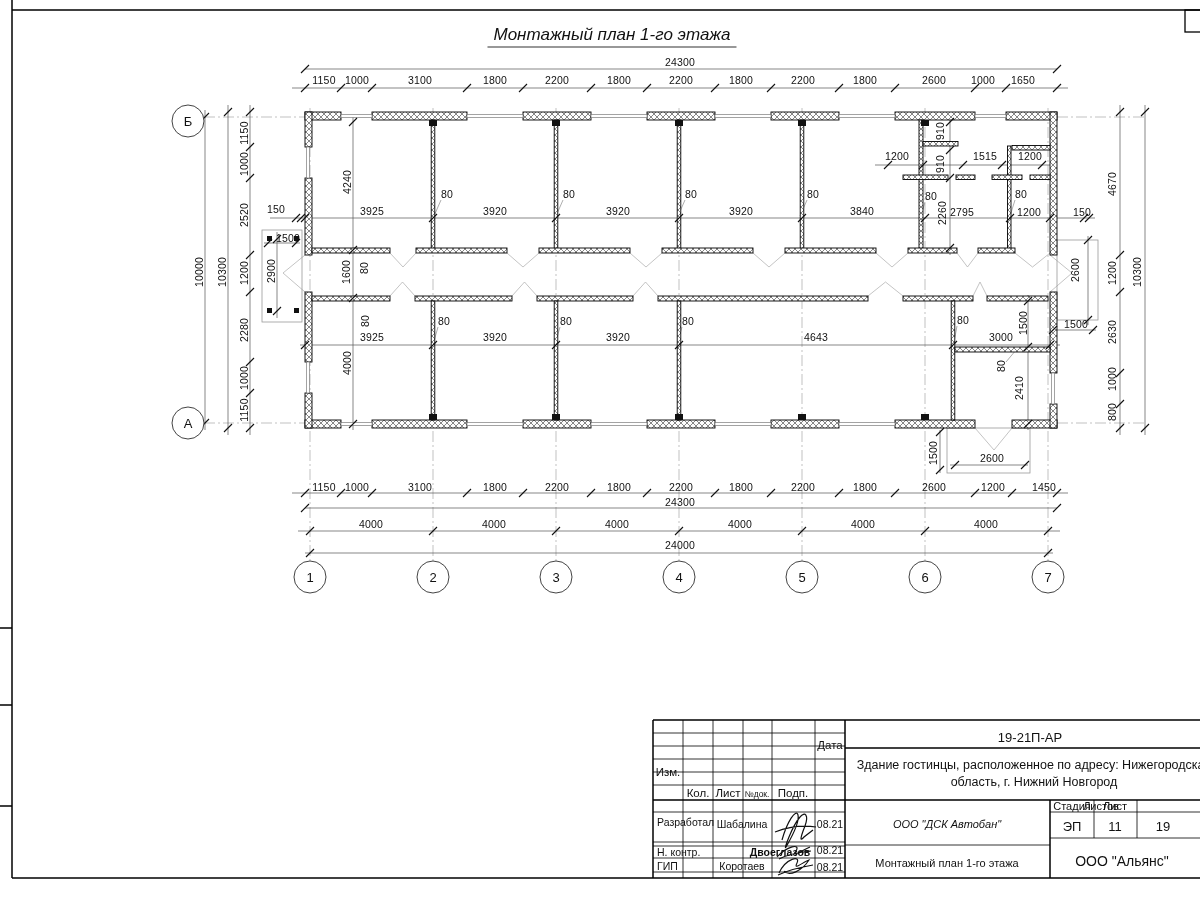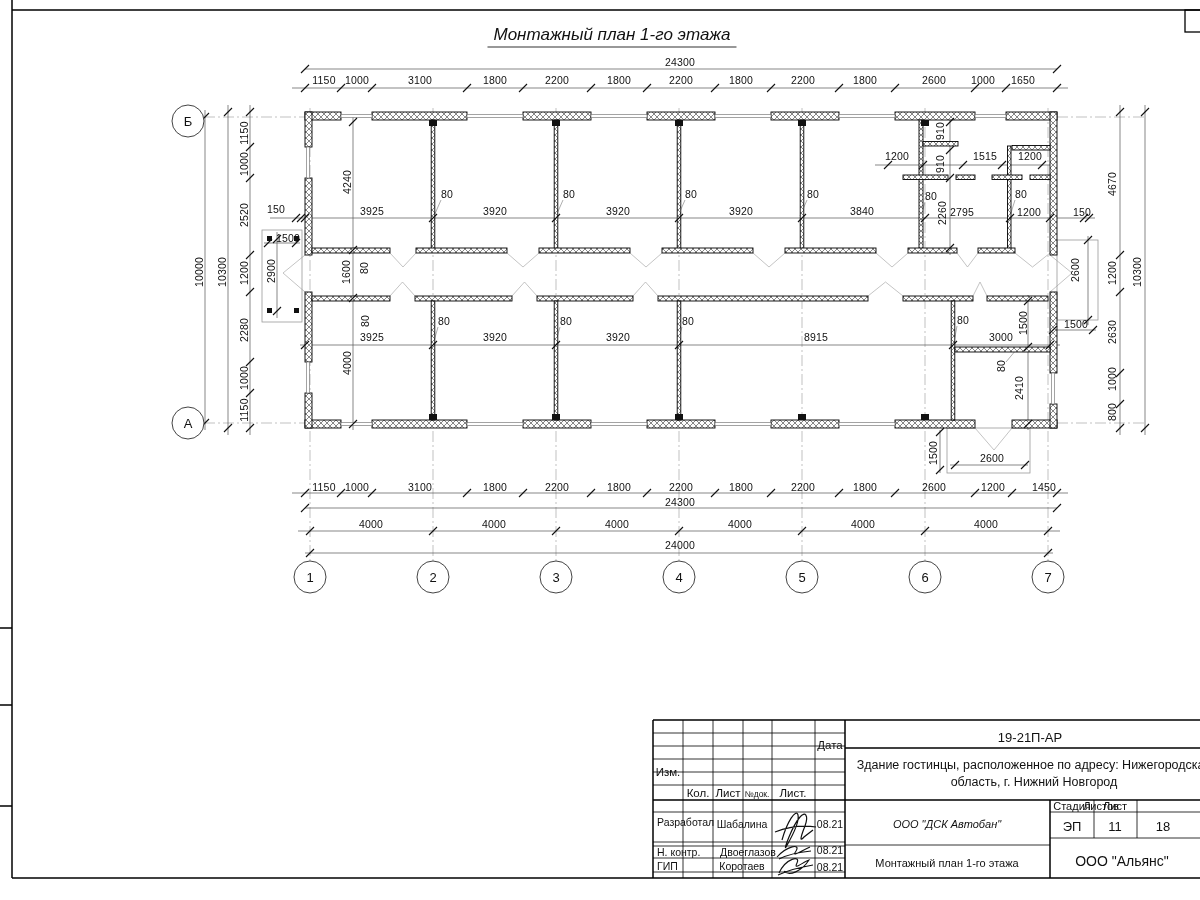--- a/index.html
+++ b/index.html
@@ -424,21 +424,21 @@
       <div class="dim r" style="left: 940px; top: 164px;">910</div>
       <div class="dim r" style="left: 942px; top: 213px;">2260</div>
       <div class="dim" style="left: 897px; top: 156px;">1200</div>
       <div class="dim" style="left: 985px; top: 156px;">1515</div>
       <div class="dim" style="left: 1030px; top: 156px;">1200</div>
       <div class="dim r" style="left: 1075px; top: 270px;">2600</div>
       <div class="dim" style="left: 1076px; top: 324px;">1500</div>
       <div class="dim" style="left: 372px; top: 337px;">3925</div>
       <div class="dim" style="left: 495px; top: 337px;">3920</div>
       <div class="dim" style="left: 618px; top: 337px;">3920</div>
-      <div class="dim" style="left: 816px; top: 337px;">8915</div>
+      <div class="dim" style="left: 816px; top: 337px;">4643</div>
       <div class="dim" style="left: 1001px; top: 337px;">3000</div>
       <div class="dim" style="left: 444px; top: 321px;">80</div>
       <div class="dim" style="left: 566px; top: 321px;">80</div>
       <div class="dim" style="left: 688px; top: 321px;">80</div>
       <div class="dim" style="left: 963px; top: 320px;">80</div>
       <div class="dim r" style="left: 365px; top: 321px;">80</div>
       <div class="dim r" style="left: 347px; top: 363px;">4000</div>
       <div class="dim r" style="left: 1023px; top: 323px;">1500</div>
       <div class="dim r" style="left: 1001px; top: 366px;">80</div>
       <div class="dim r" style="left: 1019px; top: 388px;">2410</div>
@@ -459,38 +459,38 @@
 
   <div class="tbt c13" style="left:1030px;top:737px;">19-21П-АР</div>
   <div id="tb-desc">
     <div>Здание гостинцы, расположенное по адресу: Нижегородская</div>
     <div>область, г. Нижний Новгород</div>
   </div>
   <div class="tbt" style="left:668px;top:772px;">Изм.</div>
   <div class="tbt" style="left:698px;top:793px;">Кол.</div>
   <div class="tbt" style="left:728px;top:793px;">Лист</div>
   <div class="tbt c8" style="left:757px;top:794px;">№док.</div>
-  <div class="tbt" style="left:793px;top:793px;">Лист.</div>
+  <div class="tbt" style="left:793px;top:793px;">Подп.</div>
   <div class="tbt" style="left:830px;top:745px;">Дата</div>
 
   <div class="tbl" style="left:657px;top:822px;">Разработал</div>
   <div class="tbt c10" style="left:742px;top:824px;">Шабалина</div>
   <div class="tbt c10" style="left:830px;top:824px;">08.21</div>
 
   <div class="tbl" style="left:657px;top:852px;">Н. контр.</div>
-  <div class="tbt c10" style="left:748px;top:852px;">Двоеглазов</div>
+  <div class="tbt c10" style="left:780px;top:852px;font-weight:bold;">Двоеглазов</div>
   <div class="tbt c10" style="left:830px;top:850px;">08.21</div>
 
   <div class="tbl" style="left:657px;top:866px;">ГИП</div>
   <div class="tbt c10" style="left:742px;top:866px;">Коротаев</div>
   <div class="tbt c10" style="left:830px;top:867px;">08.21</div>
 
   <div class="tbt c12 it" style="left:947px;top:824px;">ООО "ДСК Автобан"</div>
   <div class="tbt c12" style="left:947px;top:863px;">Монтажный план 1-го этажа</div>
 
   <div class="tbt c12" style="left:1072px;top:806px;">Стадия</div>
   <div class="tbt c12" style="left:1115px;top:806px;">Лист</div>
   <div class="tbt c12" style="left:1101px;top:806px;">Листов</div>
   <div class="tbt c13" style="left:1072px;top:826px;">ЭП</div>
   <div class="tbt c13" style="left:1115px;top:826px;">11</div>
-  <div class="tbt c13" style="left:1163px;top:826px;">18</div>
+  <div class="tbt c13" style="left:1163px;top:826px;">19</div>
   <div class="tbt c14" style="left:1122px;top:861px;">ООО "Альянс"</div>
 </div>
 
 </body></html>

